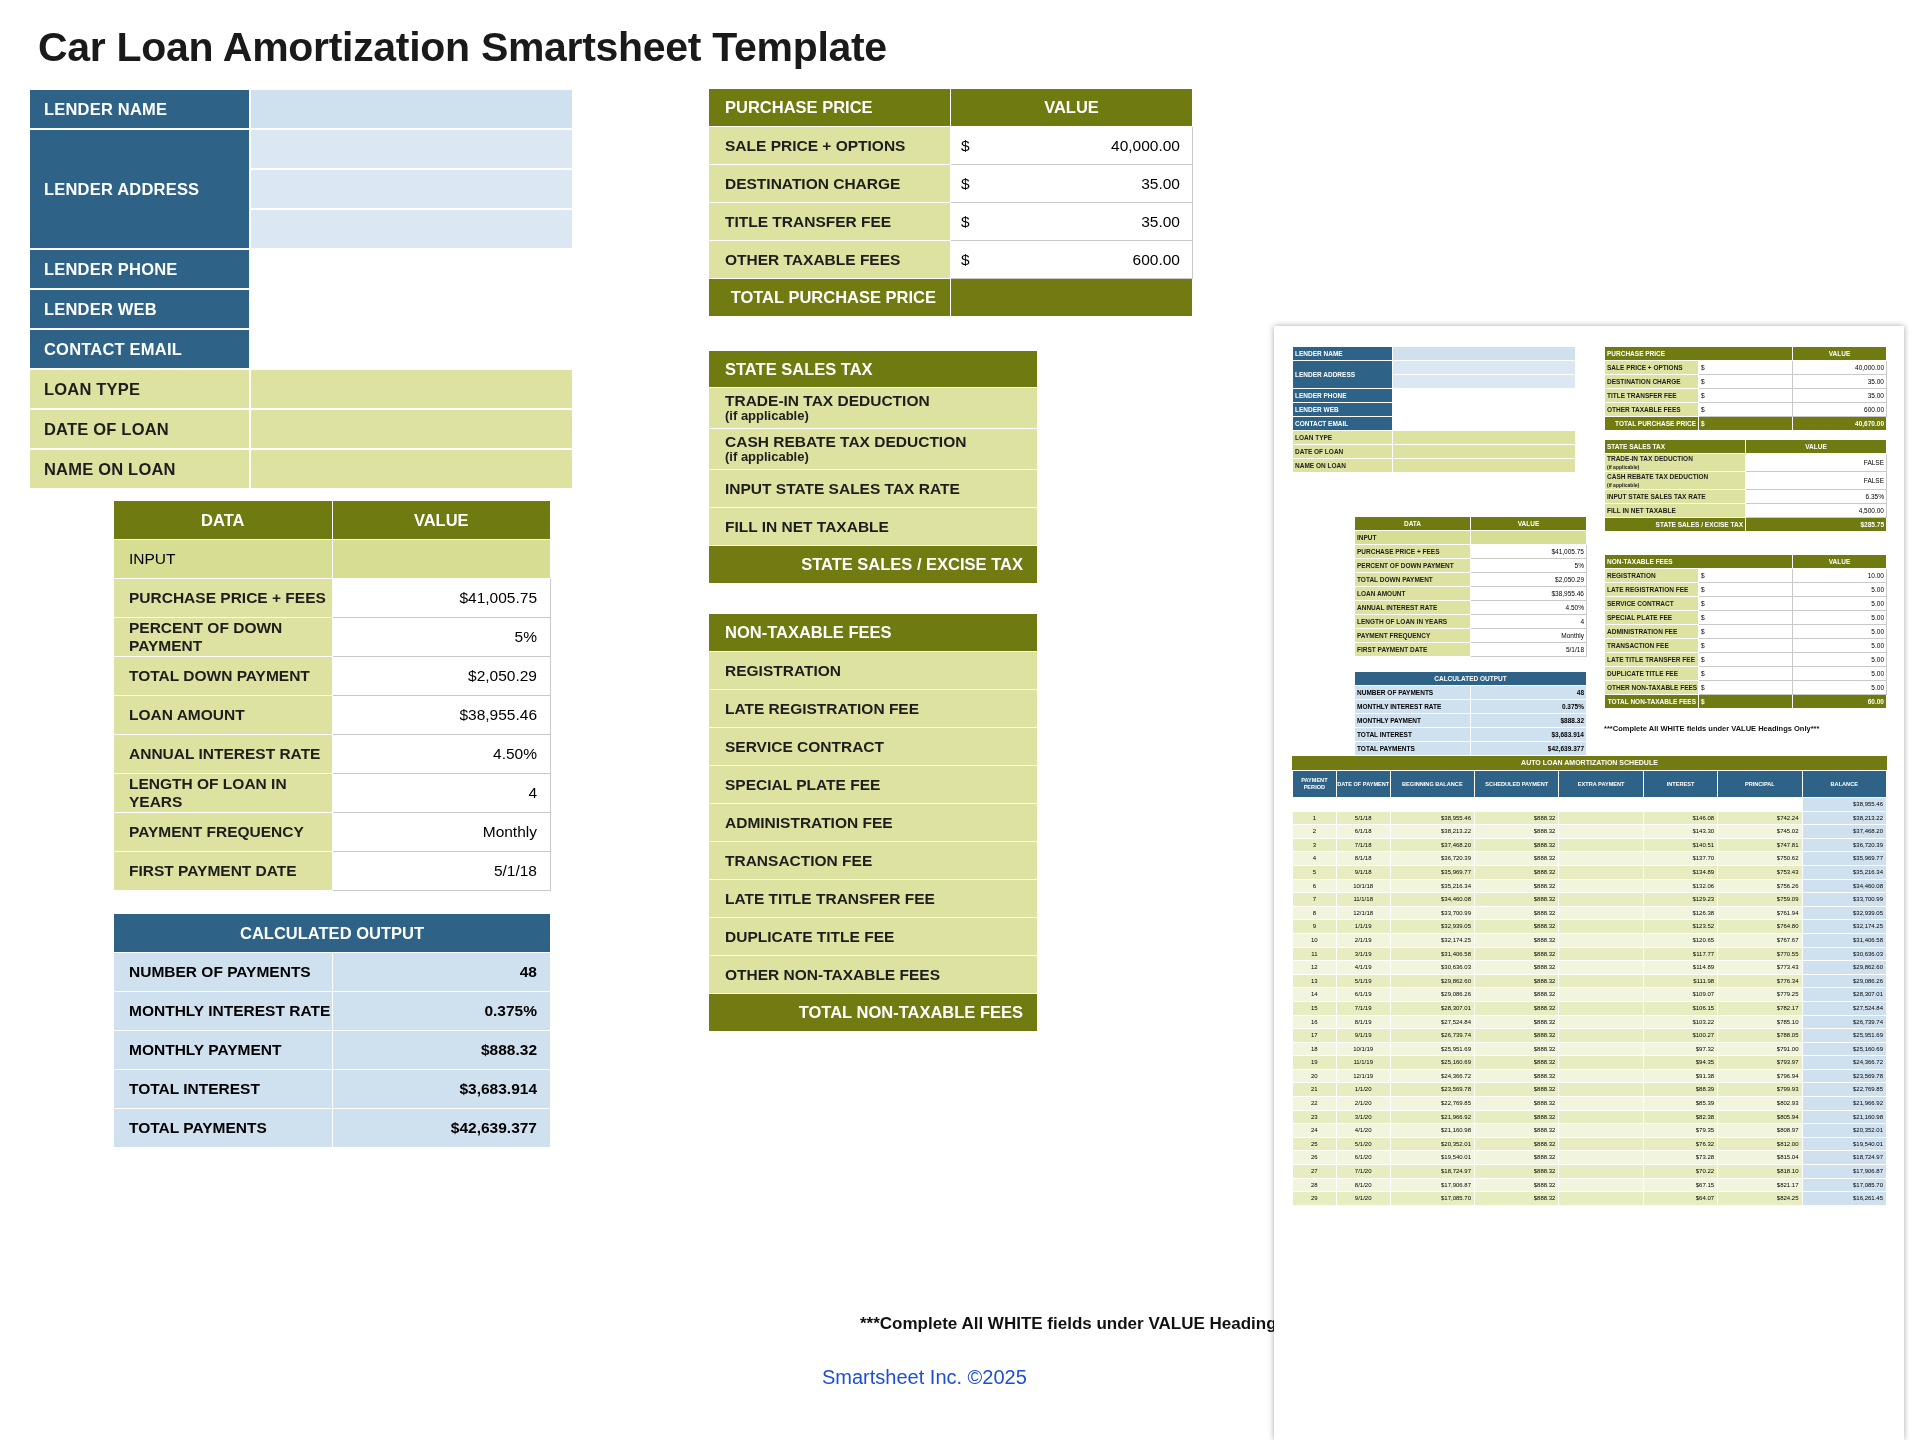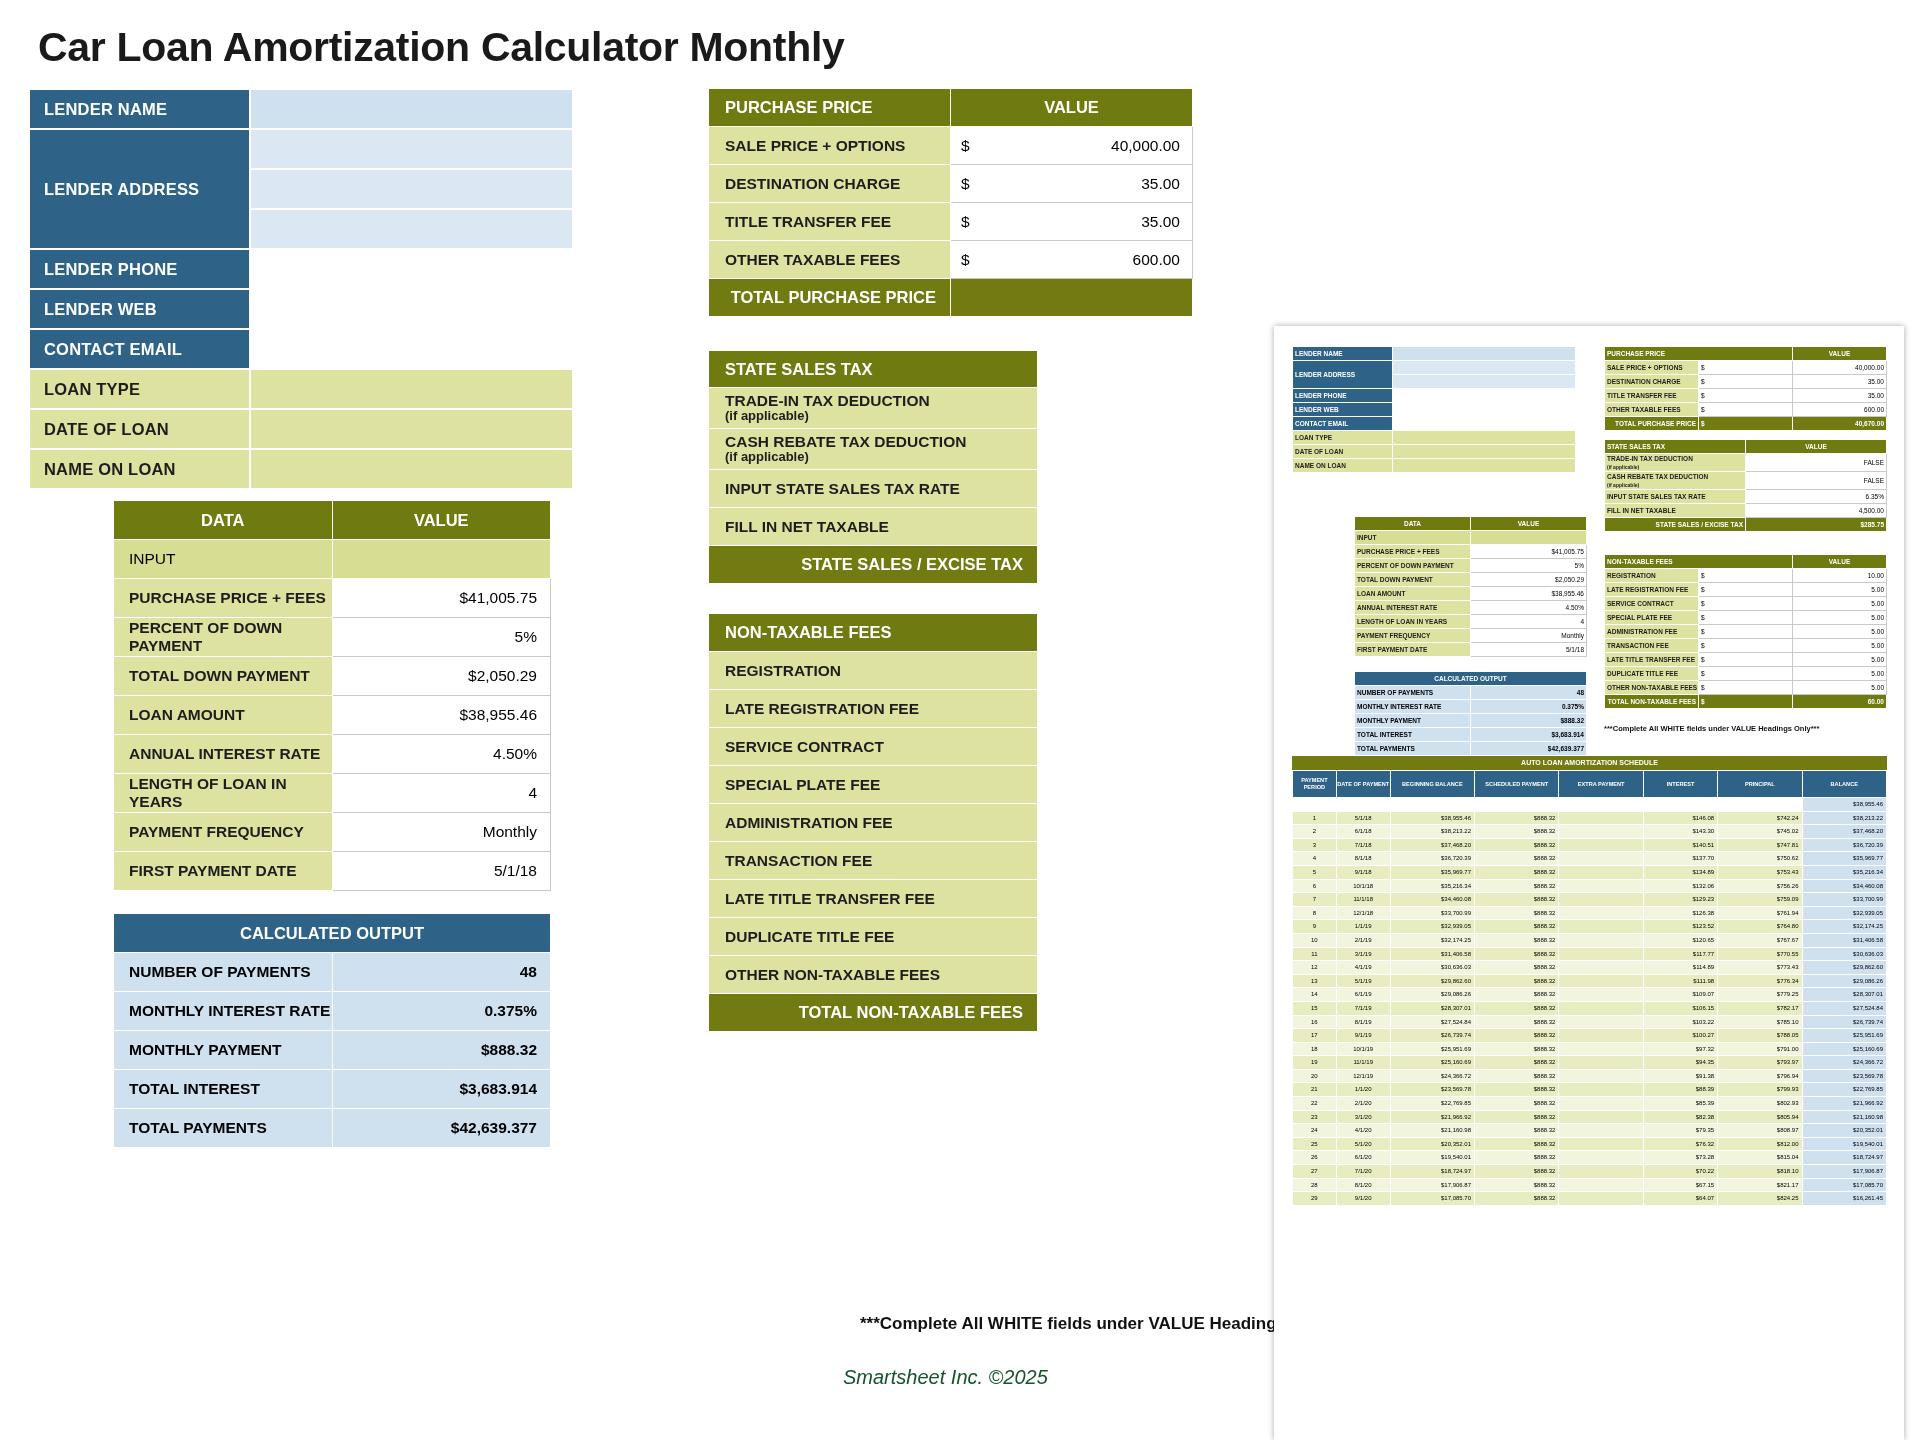--- a/index.html
+++ b/index.html
@@ -88,21 +88,21 @@
     position:absolute;left:708px;top:613px;width:330px;border:1px solid #fff;
   }
   .ntf td{height:37px;font-size:15.5px;border:1px solid #ffffff;padding-left:16px;}
   .ntf td.hd{font-size:16.5px;}
   .ntf td.total{text-align:right;padding-right:14px;font-size:16.5px;}
 
   .note{
     position:absolute;left:860px;top:1314px;font-size:17px;font-weight:bold;color:#111;
   }
   .credit{
-    position:absolute;left:843px;top:1366px;font-size:20px;color:#14532d;font-style:italic;
+    position:absolute;left:822px;top:1366px;font-size:20px;color:#1d4ed8;
   }
 
   
   .thumb{
     position:absolute;left:1274px;top:326px;width:630px;height:1114px;
     background:#ffffff;box-shadow:0 0 6px rgba(0,0,0,.35);
     overflow:hidden;font-size:7px;
   }
   .thumb table{border-collapse:collapse;table-layout:fixed;}
   .thumb td{border:1px solid #fff;padding:0 2px;height:13px;font-size:7px;line-height:13px;white-space:nowrap;overflow:hidden;}
@@ -163,21 +163,21 @@
   .t-sched tr.even td{background:#f2f5dd;}
   .t-sched td.extra{background:#eef1cf;}
   .t-sched td.bal{background:#cfe0ef;}
   .t-sched tr.odd td.bal, .t-sched tr.even td.bal{background:#cfe0ef;}
 </style>
 </head>
 <body>
 
 <div class="page">
 
-  <div class="title">Car Loan Amortization Calculator Monthly</div>
+  <div class="title">Car Loan Amortization Smartsheet Template</div>
 
   <table class="lender">
     <tbody>
         <tr>
       <td class="lbl blue-head" rowspan="1">LENDER NAME</td>
       <td class="val blue-light"></td>
     </tr>
     <tr>
       <td class="lbl blue-head" rowspan="3">LENDER ADDRESS</td>
       <td class="val blue-lighter"></td>

